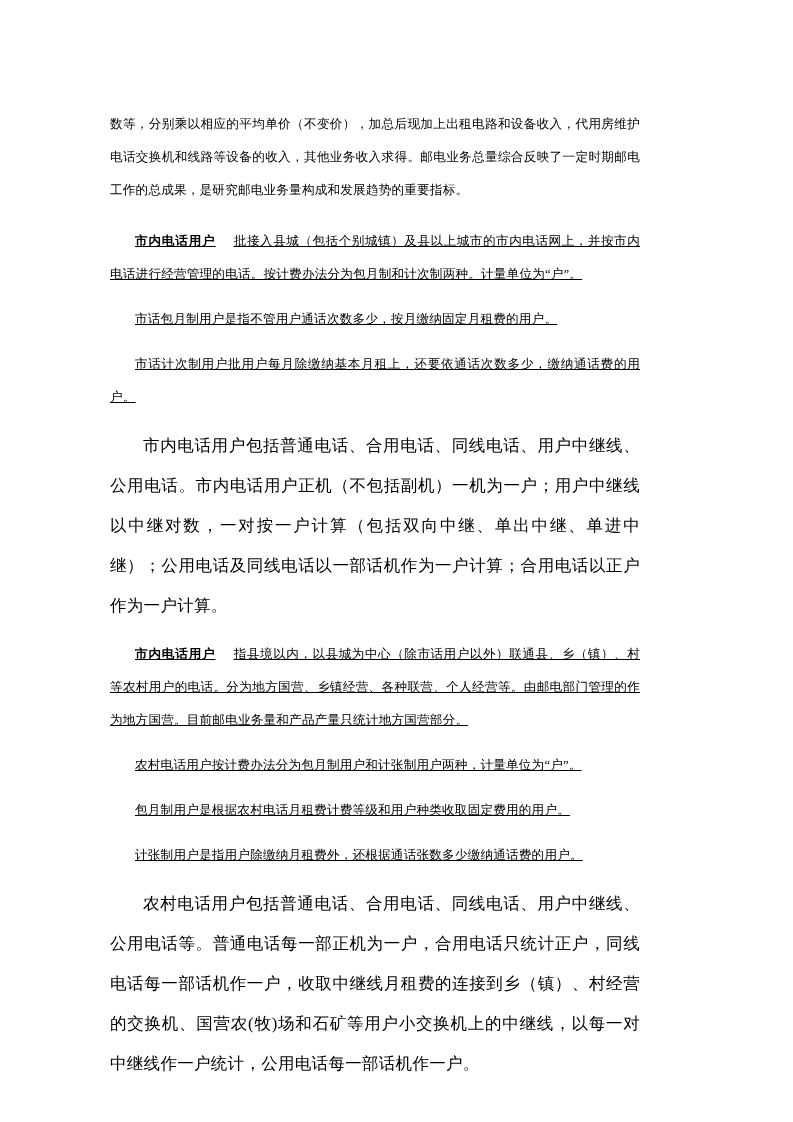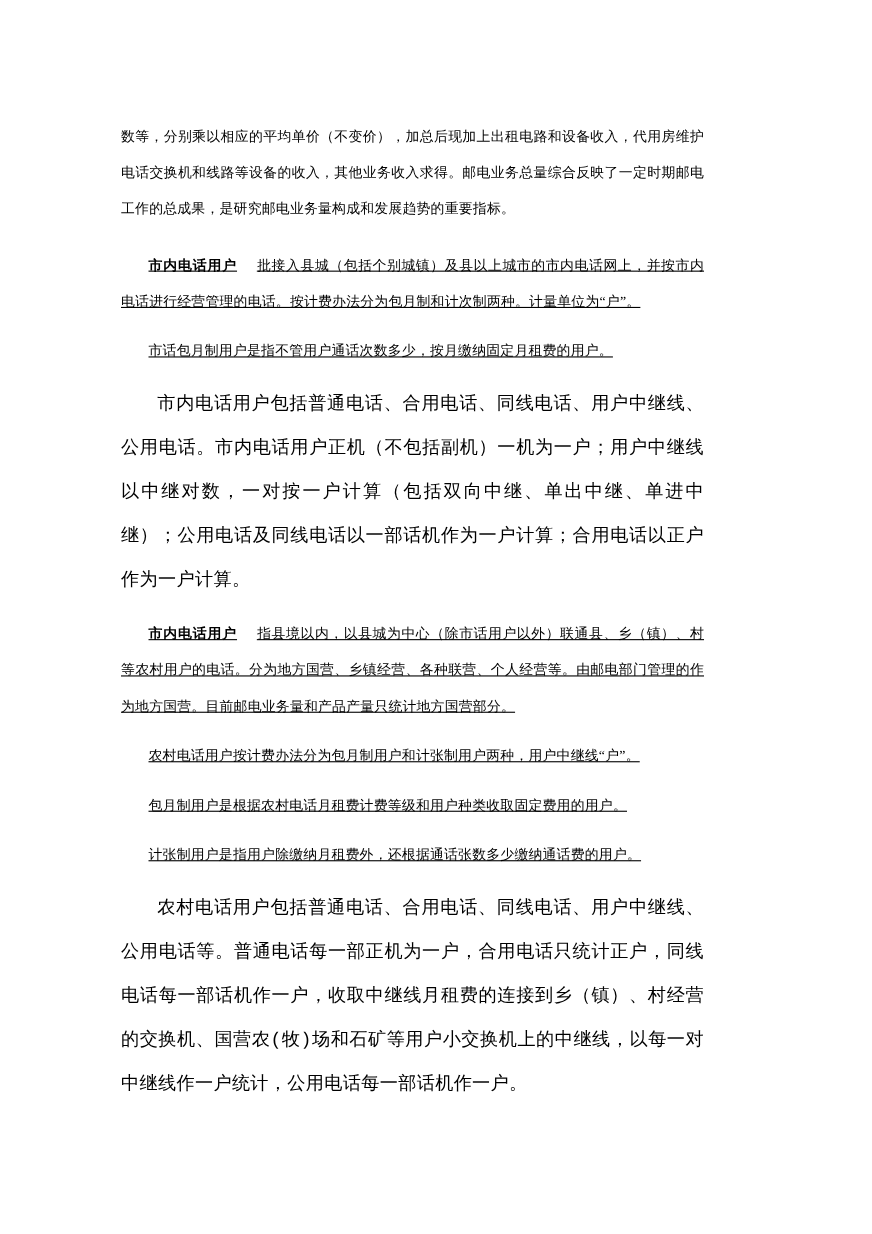--- a/index.html
+++ b/index.html
@@ -40,21 +40,20 @@
   p.large {
     margin: 0 0 6px 0;
     font-size: 16.5px;
     line-height: 40px;
     text-align: justify;
     text-justify: inter-ideograph;
     letter-spacing: 0.3px;
   }
   p.large.indent {
     text-indent: 33px;
-    font-family: Liberation Mono, monospace;
   }
   .term {
     font-weight: bold;
     letter-spacing: 0.5px;
   }
   .term-gap {
     display: inline-block;
     width: 18px;
   }
   .spacer-sm { height: 6px; }
@@ -68,30 +67,31 @@
     <p class="small">数等，分别乘以相应的平均单价（不变价），加总后现加上出租电路和设备收入，代用房维护电话交换机和线路等设备的收入，其他业务收入求得。邮电业务总量综合反映了一定时期邮电工作的总成果，是研究邮电业务量构成和发展趋势的重要指标。</p>
 
     <div class="spacer-sm"></div>
 
     <p class="small indent">
       <span class="term">市内电话用户</span><span class="term-gap"></span><span>批接入县城（包括个别城镇）及县以上城市的市内电话网上，并按市内电话进行经营管理的电话。按计费办法分为包月制和计次制两种。计量单位为“户”。</span>
     </p>
 
     <p class="small indent">市话包月制用户是指不管用户通话次数多少，按月缴纳固定月租费的用户。</p>
 
+    <p class="small indent">市话计次制用户批用户每月除缴纳基本月租上，还要依通话次数多少，缴纳通话费的用户。</p>
 
     <p class="large indent">市内电话用户包括普通电话、合用电话、同线电话、用户中继线、公用电话。市内电话用户正机（不包括副机）一机为一户；用户中继线以中继对数，一对按一户计算（包括双向中继、单出中继、单进中继）；公用电话及同线电话以一部话机作为一户计算；合用电话以正户作为一户计算。</p>
 
     <div class="spacer-sm"></div>
 
     <p class="small indent">
       <span class="term">市内电话用户</span><span class="term-gap"></span><span>指县境以内，以县城为中心（除市话用户以外）联通县、乡（镇）、村等农村用户的电话。分为地方国营、乡镇经营、各种联营、个人经营等。由邮电部门管理的作为地方国营。目前邮电业务量和产品产量只统计地方国营部分。</span>
     </p>
 
-    <p class="small indent">农村电话用户按计费办法分为包月制用户和计张制用户两种，用户中继线“户”。</p>
+    <p class="small indent">农村电话用户按计费办法分为包月制用户和计张制用户两种，计量单位为“户”。</p>
 
     <p class="small indent">包月制用户是根据农村电话月租费计费等级和用户种类收取固定费用的用户。</p>
 
     <p class="small indent">计张制用户是指用户除缴纳月租费外，还根据通话张数多少缴纳通话费的用户。</p>
 
     <p class="large indent">农村电话用户包括普通电话、合用电话、同线电话、用户中继线、公用电话等。普通电话每一部正机为一户，合用电话只统计正户，同线电话每一部话机作一户，收取中继线月租费的连接到乡（镇）、村经营的交换机、国营农(牧)场和石矿等用户小交换机上的中继线，以每一对中继线作一户统计，公用电话每一部话机作一户。</p>
 
   </div>
 </div>
 

